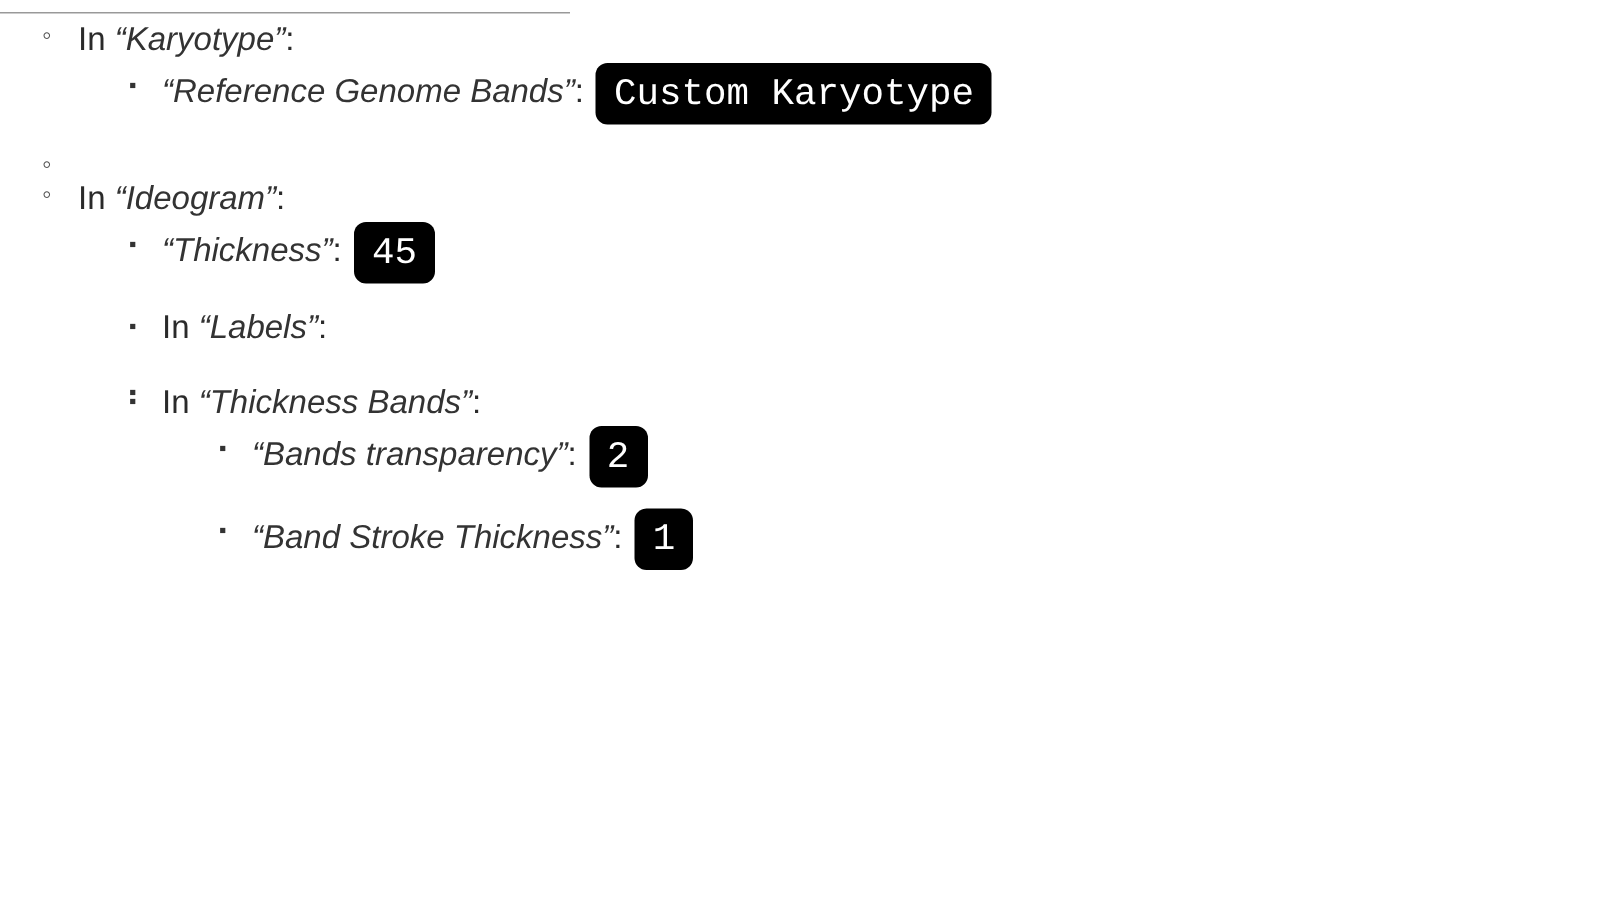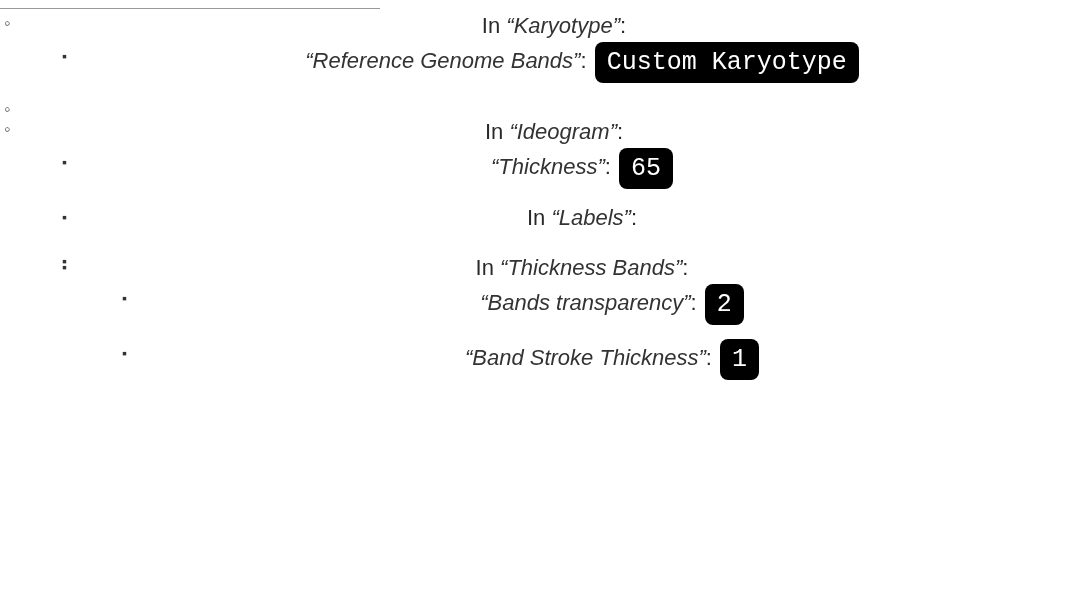--- a/index.html
+++ b/index.html
@@ -17,22 +17,21 @@
     }
     .top-border {
       border-top: 1px solid #999;
       width: 380px;
       margin-bottom: 2px;
     }
     ul {
       list-style: none;
     }
     .level0 {
-      padding-left: 28px;
-      text-align: center;
+      padding-left: 52px;
     }
     .level1 {
       padding-left: 56px;
     }
     .level2 {
       padding-left: 60px;
     }
     li {
       position: relative;
       margin-bottom: 14px;
@@ -103,21 +102,21 @@
     </ul>
   </li>
 
   <li style="list-style:none; margin:0; height:20px;"></li>
 
   <li>
     <span>In </span><span class="italic">“Ideogram”</span><span>:</span>
 
     <ul class="level1">
       <li>
-        <span class="italic">“Thickness”</span><span>: </span><span class="code-pill">65</span>
+        <span class="italic">“Thickness”</span><span>: </span><span class="code-pill">45</span>
       </li>
       <li>
         <span>In </span><span class="italic">“Labels”</span><span>:</span>
       </li>
       <li style="height:6px; margin:0;"></li>
       <li>
         <span>In </span><span class="italic">“Thickness Bands”</span><span>:</span>
         <ul class="level2">
           <li>
             <span class="italic">“Bands transparency”</span><span>: </span><span class="code-pill">2</span>

